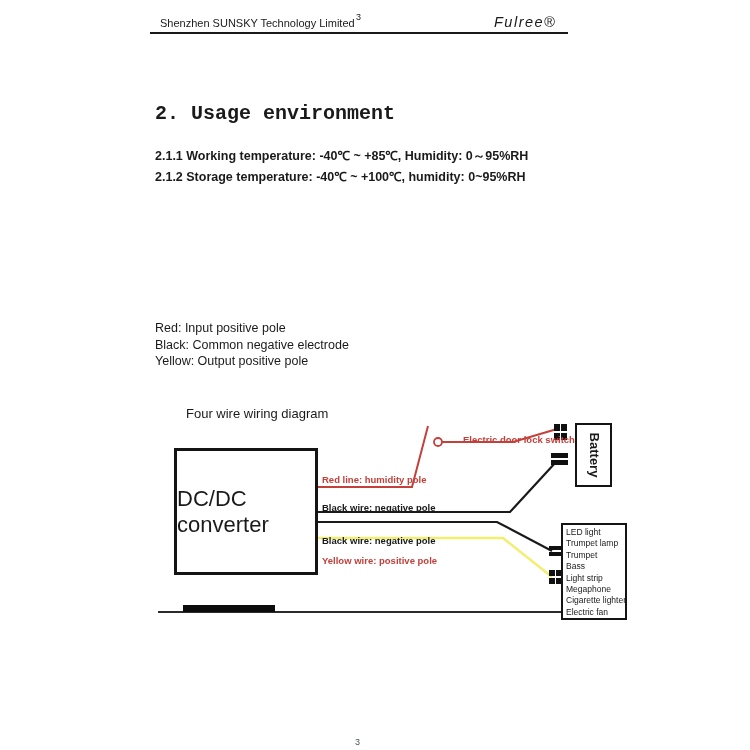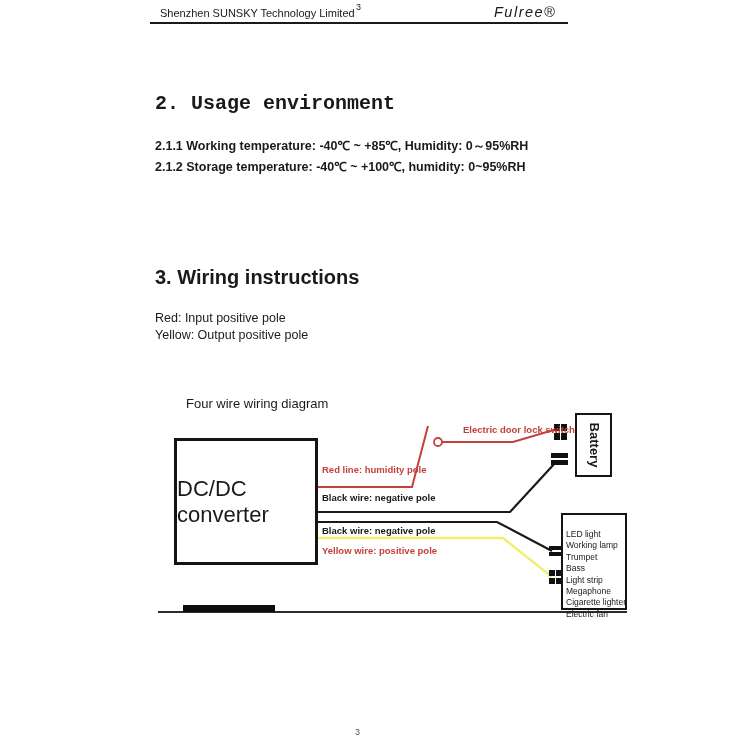--- a/index.html
+++ b/index.html
@@ -1,21 +1,21 @@
 <!DOCTYPE html>
 <html style="--wire-red: #c4403a; --wire-yellow: #f2ee6e; --ink: #1a1a1a;"><head>
 <meta charset="utf-8">
 <style>
   * { margin:0; padding:0; box-sizing:border-box; }
   html,body { background:#fff; }
   .page {
     position:relative; width:750px; height:750px; background:#ffffff;
     font-family:"Liberation Sans", sans-serif; color:#1a1a1a; overflow:hidden;
   }
-  .abs { position:absolute; }
+  .abs { position:absolute;margin-top:10px; }
 
   
   .hdr-company { left:160px; top:7px; font-size:11px; }
   .hdr-sup { left:356px; top:2px; font-size:9px; }
   .hdr-brand { left:494px; top:4px; font-size:14.5px; letter-spacing:1.5px;font-style:italic; }
   .hdr-rule { left:150px; top:22px; width:418px; height:2px; background:#1a1a1a; }
 
   
   .sec-title { font-size:20px; font-weight:bold; }
   .usage-title { left:155px; top:92px;font-family:Liberation Mono, monospace; }
@@ -33,21 +33,21 @@
   .battery-box {
     left:575px; top:413px; width:37px; height:64px; border:2.5px solid #141414; background:#fff;
   }
   .battery-label {
     position:absolute; left:50%; top:50%;
     transform:translate(-50%,-50%) rotate(90deg);
     font-size:13px; font-weight:bold; white-space:nowrap;
   }
   .load-box {
     left:561px; top:513px; width:66px; height:97px; border:2.5px solid #141414;
-    background:#fff; padding:14px 0 0 3px;
+    background:#fff; padding:2px 0 0 3px;
   }
   .load-item { font-size:8.5px; line-height:11.4px; white-space:nowrap; }
 
   .wire-label { font-size:9.5px; font-weight:bold; white-space:nowrap; }
   .lbl-red1   { left:322px; top:464px; color:var(--wire-red); }
   .lbl-black1 { left:322px; top:492px; color:#1a1a1a; }
   .lbl-black2 { left:322px; top:525px; color:#1a1a1a; }
   .lbl-yellow { left:322px; top:545px; color:var(--wire-red); }
   .lbl-switch { left:443px; top:424px; color:var(--wire-red);padding-left:20px; }
 
@@ -65,23 +65,23 @@
   <div class="abs hdr-sup">3</div>
   <div class="abs hdr-brand">Fulree®</div>
   <div class="abs hdr-rule"></div>
 
   <div class="abs sec-title usage-title">2. Usage environment</div>
   <div class="abs usage-lines">
     <div>2.1.1 Working temperature: -40℃ ~ +85℃, Humidity: 0～95%RH</div>
     <div>2.1.2 Storage temperature: -40℃ ~ +100℃, humidity: 0~95%RH</div>
   </div>
 
-  <div class="abs sec-title wiring-title">3. Wiring instructions</div>
   <div class="abs wiring-lines">
     <div>Red: Input positive pole</div>
+    <div>Black: Common negative electrode</div>
     <div>Yellow: Output positive pole</div>
   </div>
 
   <svg class="wires" viewBox="0 0 750 750">
 
     <polyline points="318,487 412,487 428,426" fill="none" stroke="var(--wire-red)" stroke-width="2"></polyline>
 
     <circle cx="438" cy="442" r="4" fill="#ffffff" stroke="var(--wire-red)" stroke-width="1.8"></circle>
 
     <polyline points="442,442 513,442 557,429" fill="none" stroke="var(--wire-red)" stroke-width="2"></polyline>
@@ -125,21 +125,21 @@
   <div class="abs converter-box">
     <span class="converter-label">DC/DC converter</span>
   </div>
 
   <div class="abs battery-box">
     <span class="battery-label">Battery</span>
   </div>
 
   <div class="abs load-box">
     <div class="load-item">LED light</div>
-    <div class="load-item">Working lamp</div>
+    <div class="load-item">Trumpet lamp</div>
     <div class="load-item">Trumpet</div>
     <div class="load-item">Bass</div>
     <div class="load-item">Light strip</div>
     <div class="load-item">Megaphone</div>
     <div class="load-item">Cigarette lighter</div>
     <div class="load-item">Electric fan</div>
   </div>
 
   <div class="abs wire-label lbl-switch">Electric door lock switch</div>
   <div class="abs wire-label lbl-red1">Red line: humidity pole</div>

